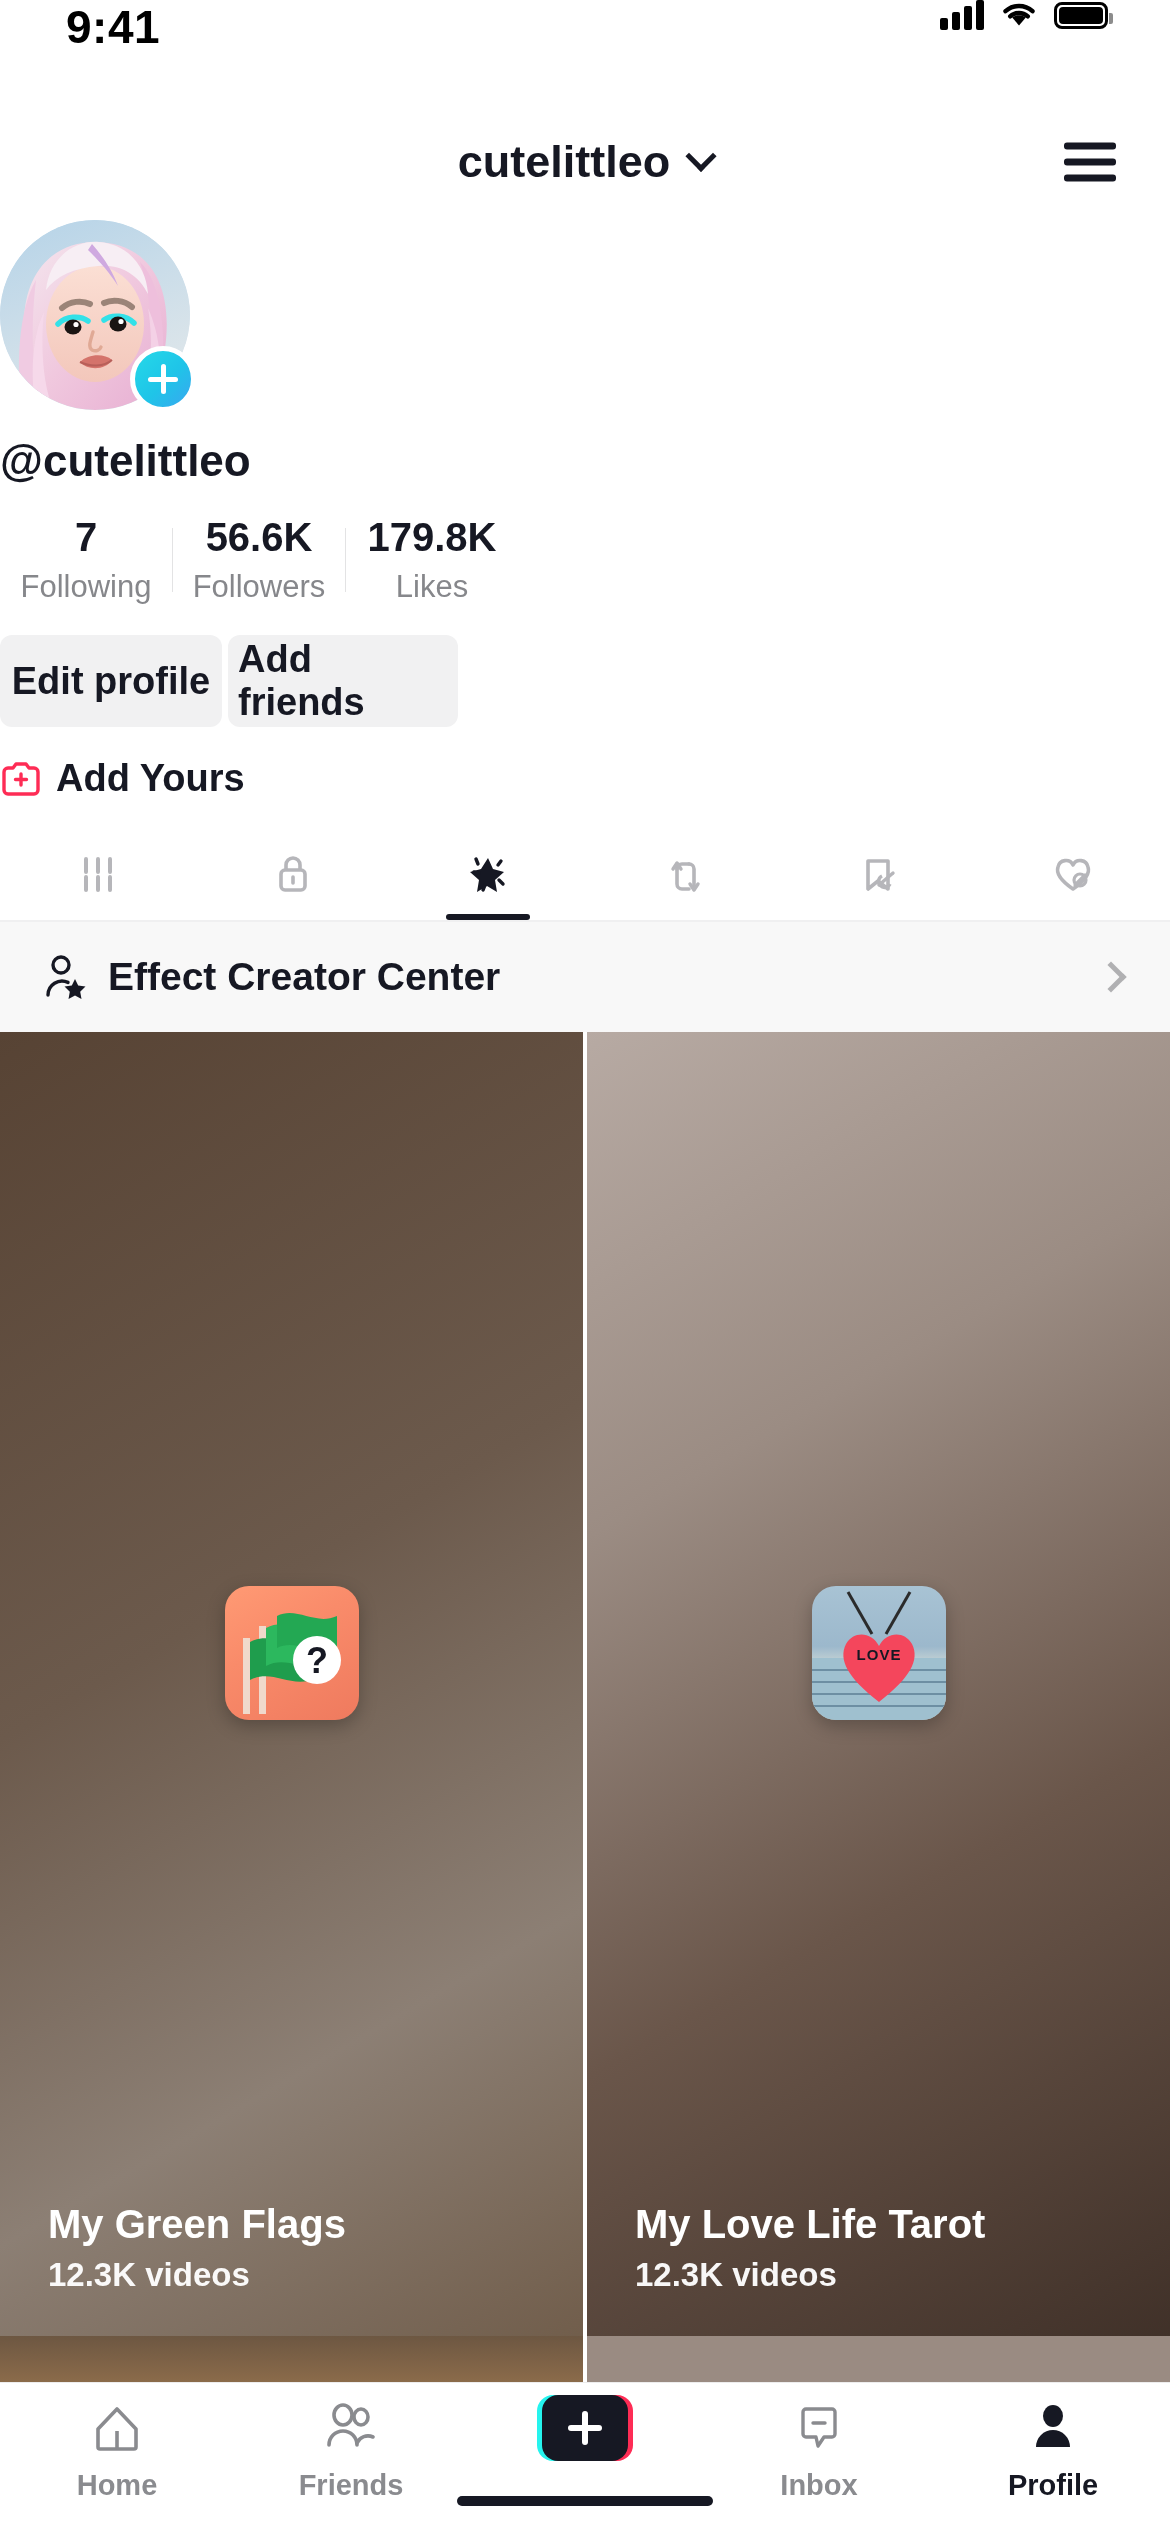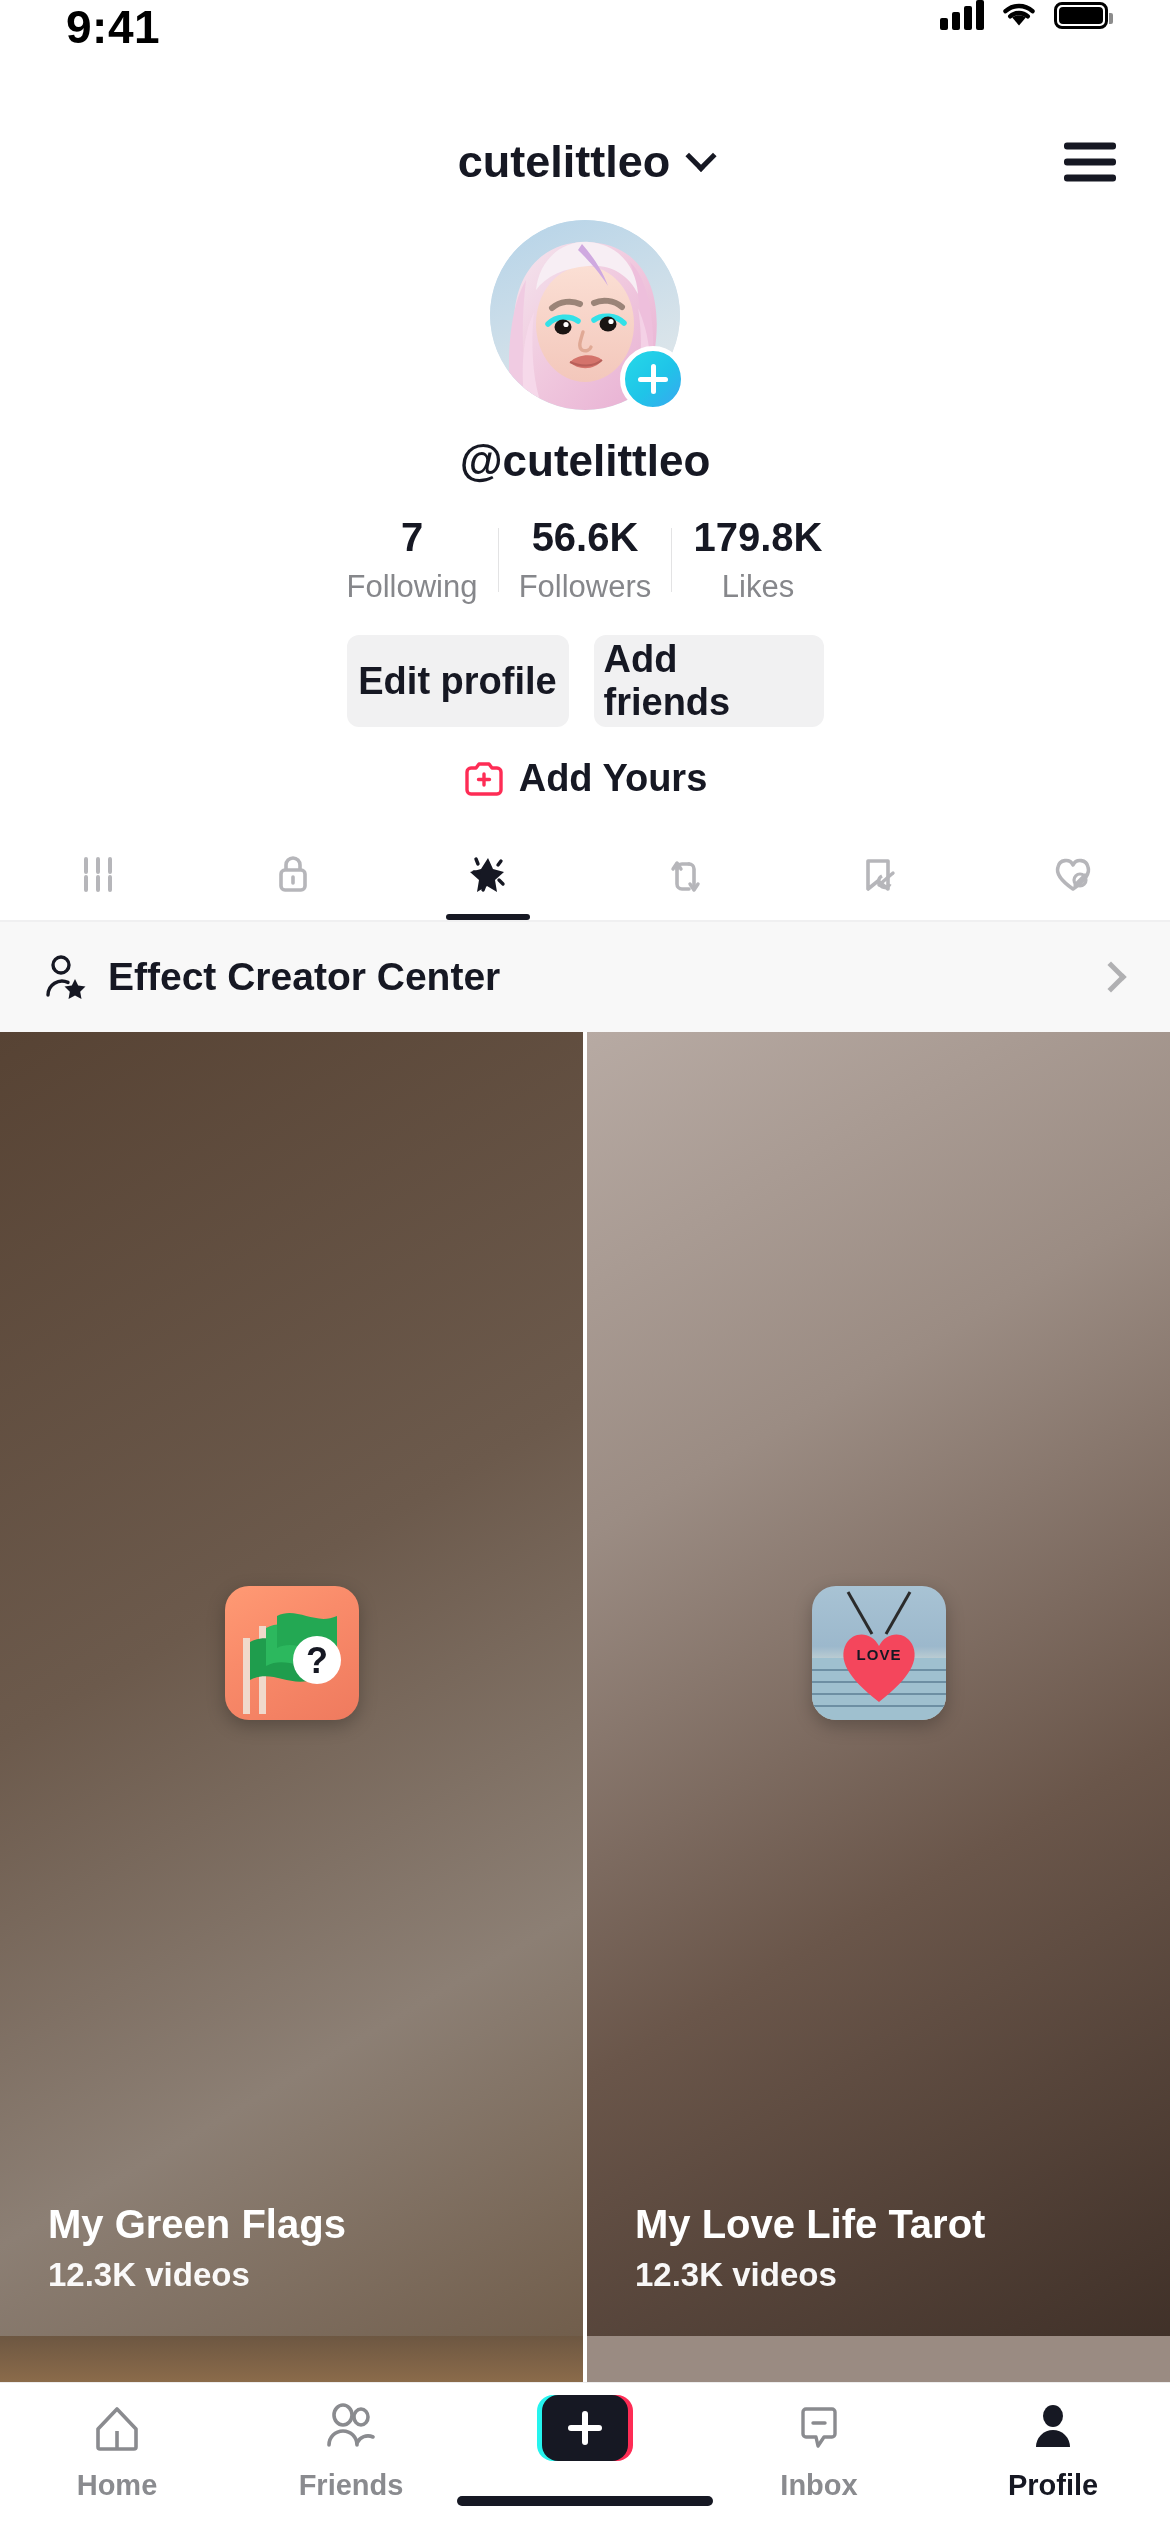--- a/index.html
+++ b/index.html
@@ -24,38 +24,38 @@
   .batt span { display:block; width:100%; height:100%; background:#000; border-radius:4px; }
 
   
   .header { height:92px; display:flex; align-items:center; justify-content:center; position:relative; flex:0 0 auto; }
   .header-title { font-size:45px; font-weight:700; color:#161823; display:flex; align-items:center; gap:20px; }
   .chev-d { width:22px; height:22px; border-right:5px solid #161823; border-bottom:5px solid #161823; transform:rotate(45deg) translate(-4px,-4px); }
   .hamburger { position:absolute; right:54px; top:50%; transform:translateY(-50%); display:flex; flex-direction:column; gap:9px; width:52px; }
   .hamburger i { display:block; height:7px; background:#161823; border-radius:3px; }
 
   
-  .profile { display:flex; flex-direction:column; align-items:center; flex:0 0 auto; }
+  .profile { display:flex; flex-direction:column; align-items:flex-start; flex:0 0 auto; }
   .avatar-wrap { position:relative; width:190px; height:190px; margin-top:12px; }
   .avatar { width:190px; height:190px; border-radius:50%; overflow:hidden; background:linear-gradient(160deg,#b9d6ea 0%,#cfe0ec 55%,#dfe6ea 100%); position:relative; }
   .plus-badge { position:absolute; right:-6px; bottom:-2px; width:66px; height:66px; border-radius:50%;
     background:linear-gradient(135deg,#25d9e8 0%,#1fc4e8 55%,#3aa7f0 100%);
     border:5px solid #fff; display:flex; align-items:center; justify-content:center; }
   .plus-badge::before { content:""; position:absolute; width:30px; height:5px; background:#fff; border-radius:3px; }
   .plus-badge::after  { content:""; position:absolute; width:5px; height:30px; background:#fff; border-radius:3px; }
 
   .handle { font-size:44px; font-weight:700; color:#161823; margin-top:26px; }
 
   .stats { display:flex; align-items:center; margin-top:28px; }
   .stat { width:172px; text-align:center; }
   .stat-num { font-size:40px; font-weight:700; color:#161823; line-height:1.15; }
   .stat-lbl { font-size:31px; color:#86878b; margin-top:9px; }
   .stat-div { width:1px; height:64px; background:#e3e3e4; }
 
-  .actions { display:flex; gap:25px; margin-top:30px; }
+  .actions { display:flex; gap:6px; margin-top:30px; }
   .act-btn { height:92px; border-radius:12px; background:#f1f1f2; display:flex; align-items:center; justify-content:center;
              font-size:38px; font-weight:700; color:#161823; padding:0 10px; }
   .act-edit { width:222px; }
   .act-add  { width:230px; }
 
   .add-yours { display:flex; align-items:center; justify-content:center; gap:14px; margin-top:30px; }
   .ay-icon { width:42px; height:38px; position:relative; }
   .ay-label { font-size:38px; font-weight:700; color:#161823; }
 
   

